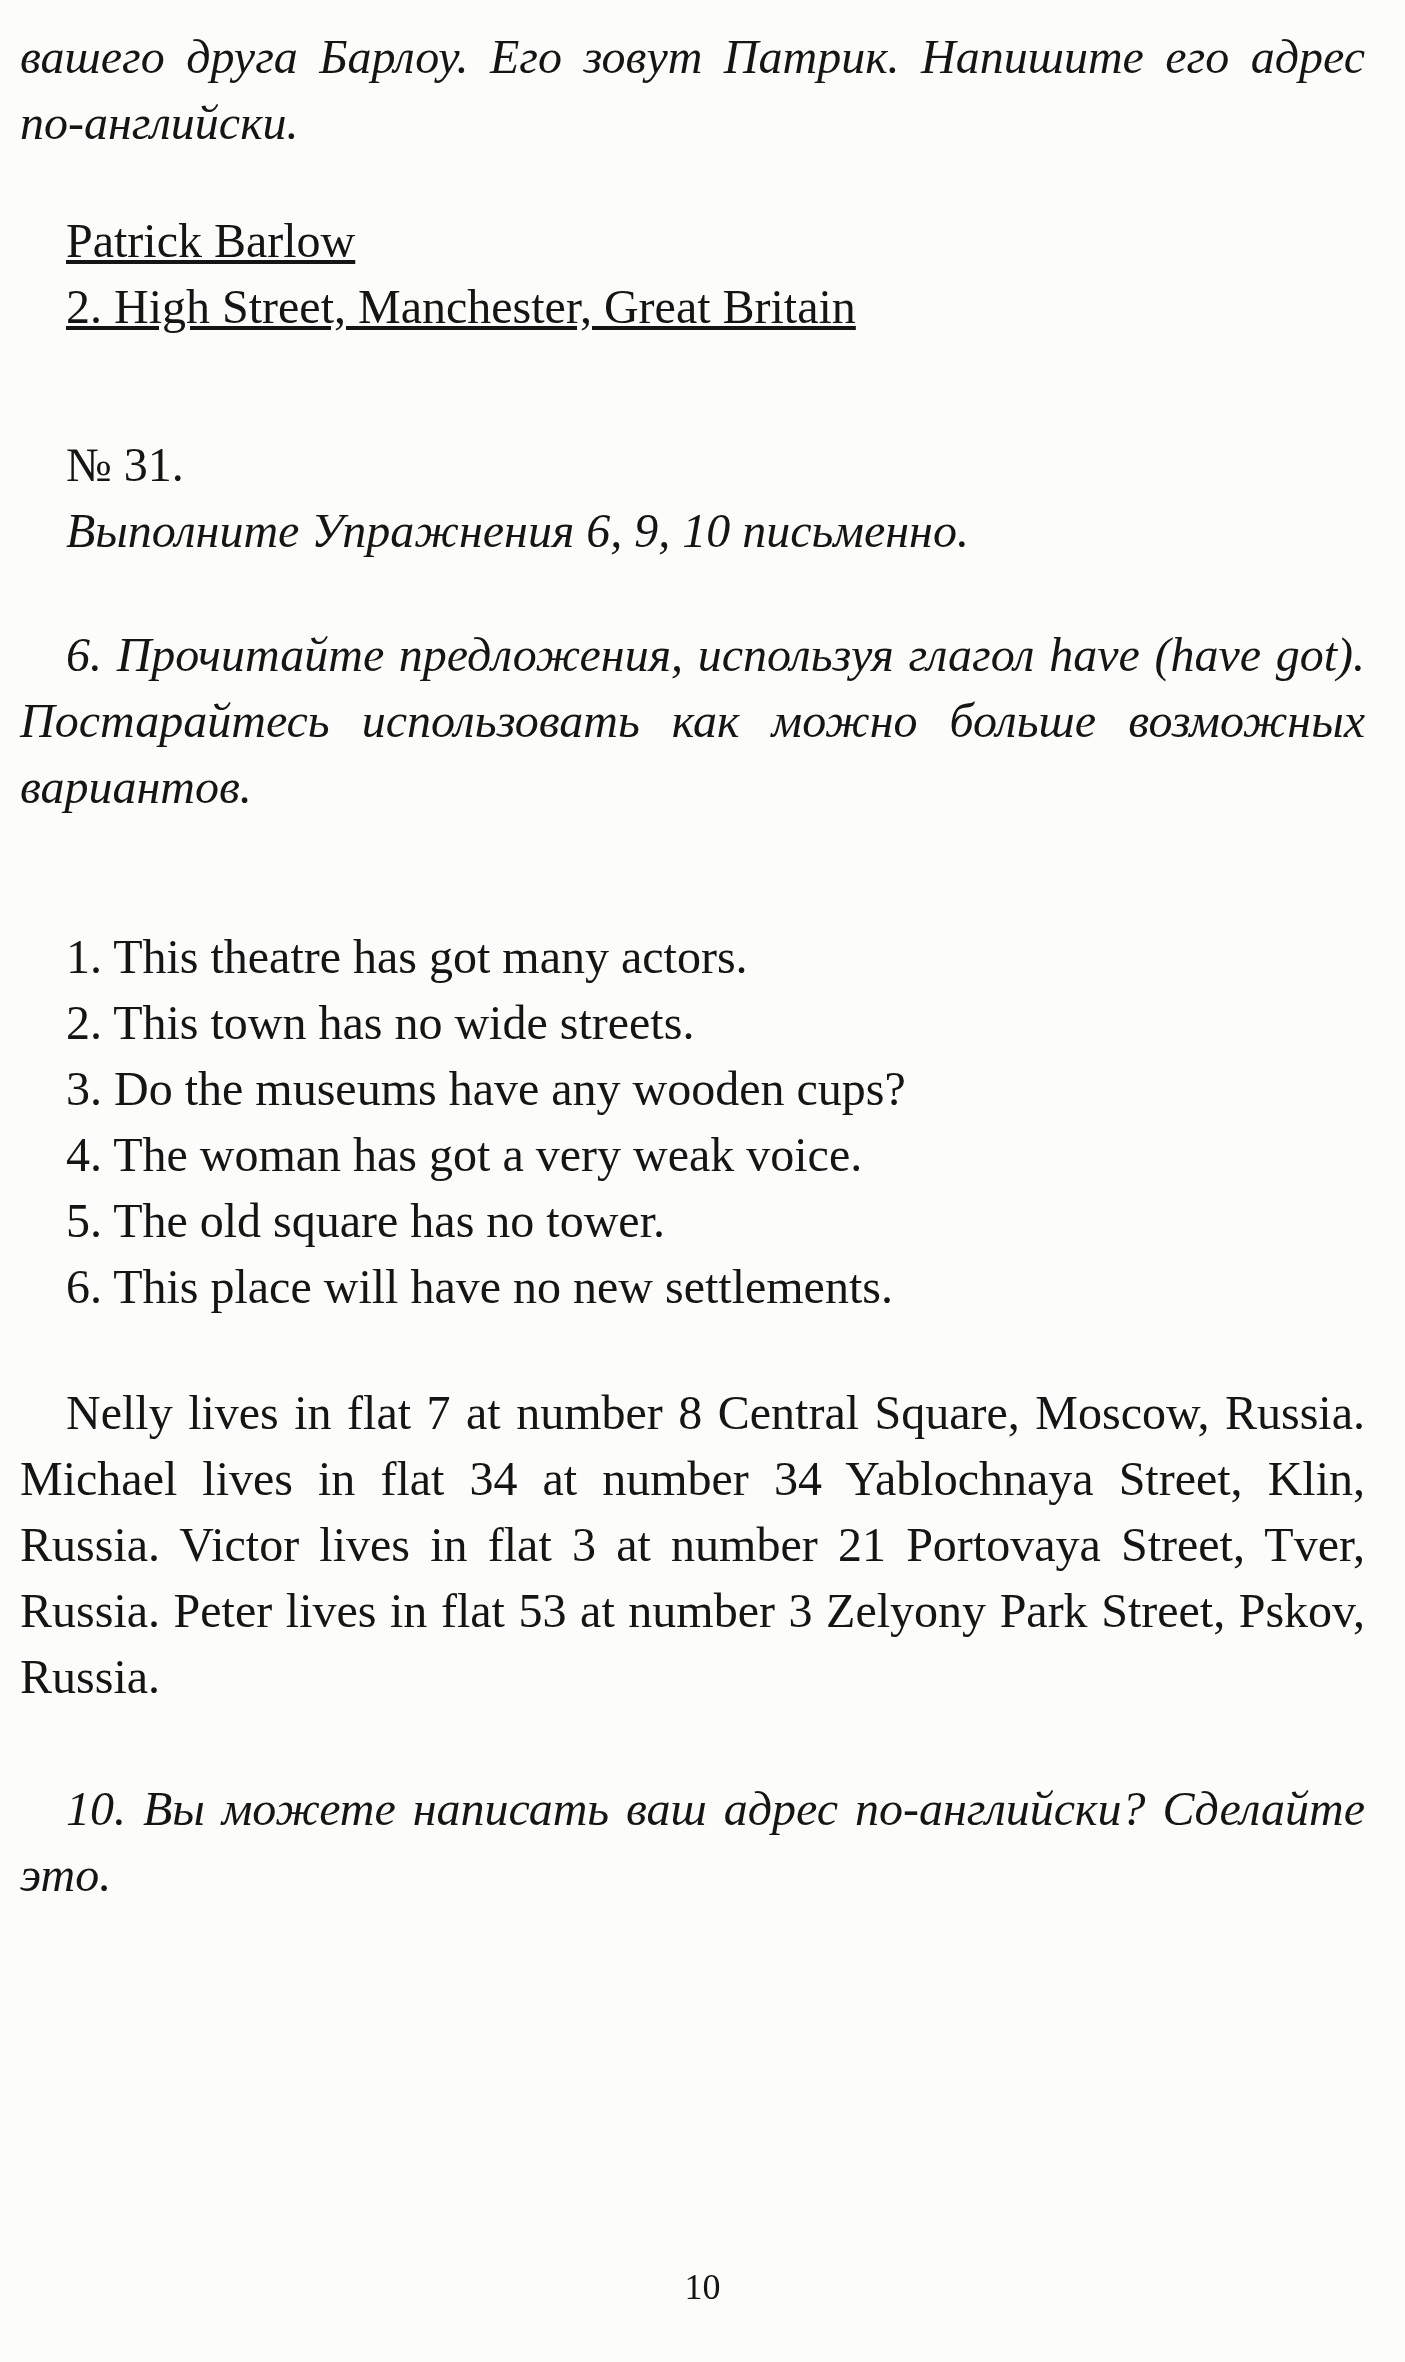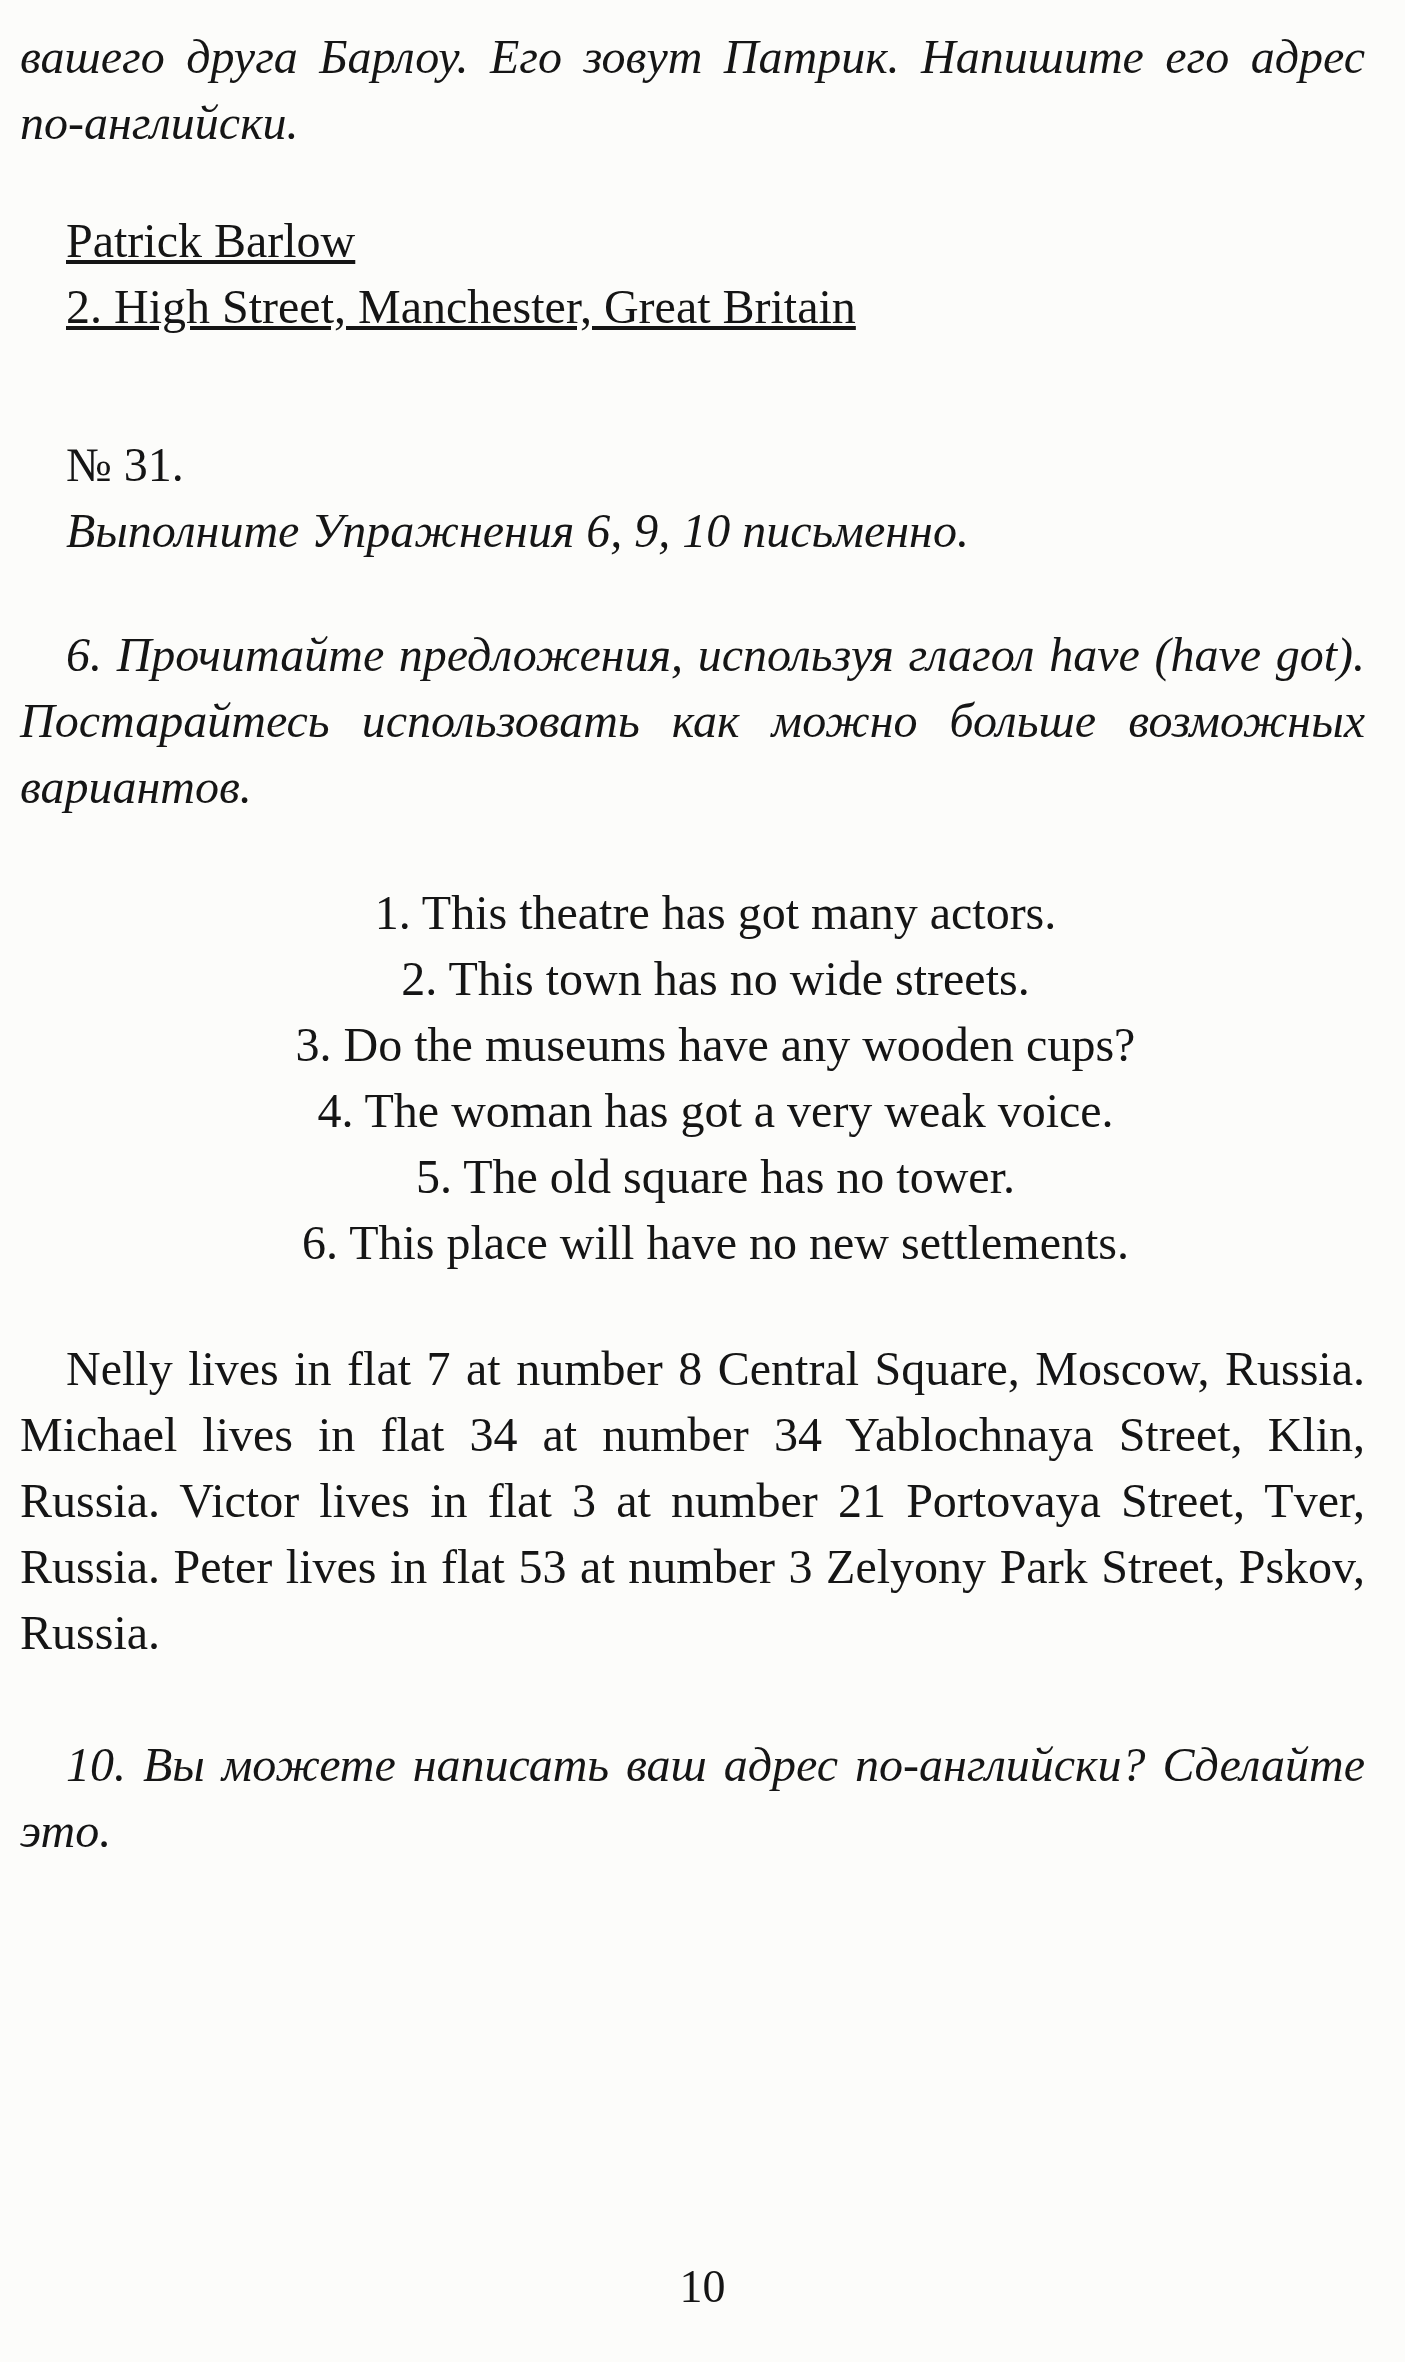--- a/index.html
+++ b/index.html
@@ -26,32 +26,32 @@
   }
   p { margin: 0; }
   .italic { font-style: italic; }
   .justify { text-align: justify; }
   .indent { text-indent: 46px; }
   .pad-left { padding-left: 46px; }
 
   .address-block { margin-top: 52px; text-decoration: underline; }
   .task-block { margin-top: 92px; }
   .ex6-heading { margin-top: 58px; }
-  .list-block { margin-top: 60px; text-align: center; }
+  .list-block { margin-top: 104px; }
   .ex9-heading { margin-top: 88px; }
   .answer-paragraph { margin-top: 60px; }
   .ex10-heading { margin-top: 66px; }
 
   .page-number {
     position: absolute;
     bottom: 42px;
     left: 0;
     width: 100%;
     text-align: center;
-    font-size: 46px;
+    font-size: 36px;
   }
 </style>
 </head>
 <body>
 
 <div class="page">
 
   <p class="italic justify">вашего друга Барлоу. Его зовут Патрик. Напишите его адрес по-английски.</p>
 
   <div class="address-block pad-left">

